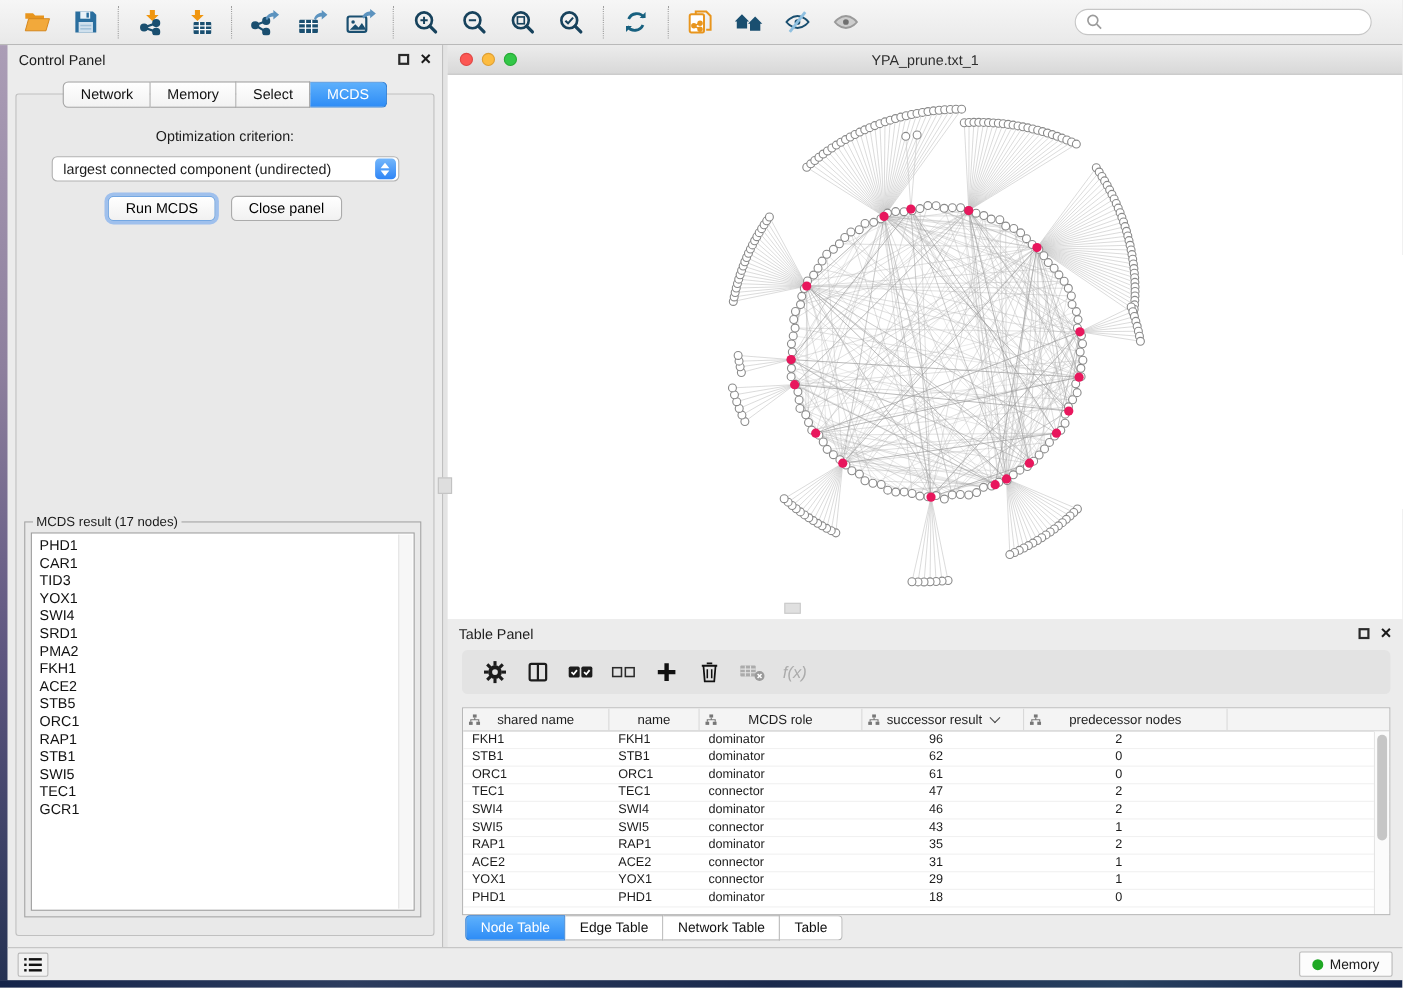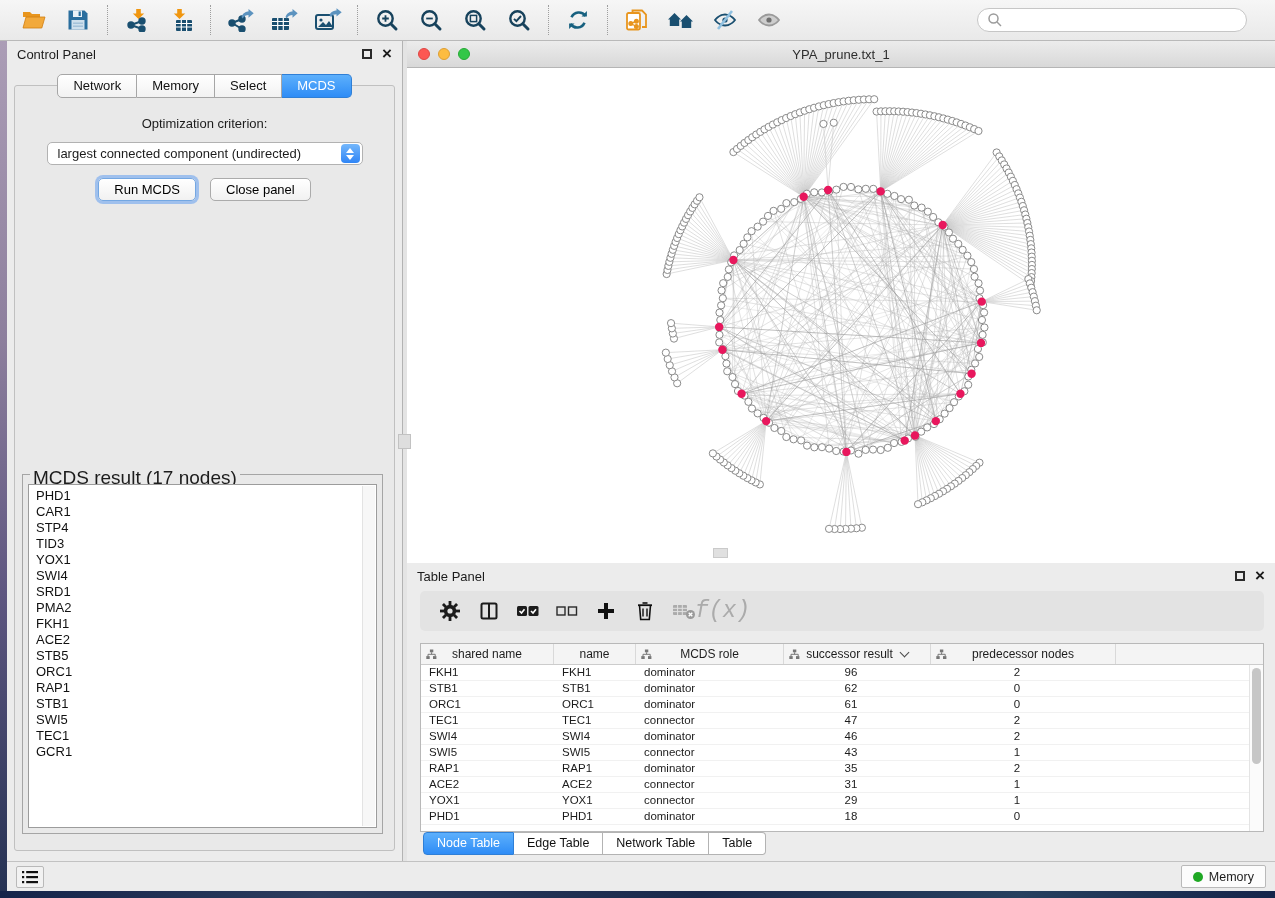--- a/index.html
+++ b/index.html
@@ -32,21 +32,21 @@
   .opt-label{margin-top:30px;text-align:center;font-size:13px}
   .combo{width:316px;height:23px;margin:11px auto 0;background:#fff;border:1px solid #b2b2b2;border-radius:5px;display:flex;align-items:center;padding:0 2px 0 10px;font-size:13px;white-space:nowrap}
   .combo-val{flex:1;overflow:hidden}
   .combo-stepper{width:19px;height:19px;background:linear-gradient(#74b7fb,#2f85f6);border-radius:4px;display:flex;flex-direction:column;align-items:center;justify-content:center;gap:2px}
   .arr{width:0;height:0;border-left:4px solid transparent;border-right:4px solid transparent}
   .arr.up{border-bottom:5px solid #fff}.arr.down{border-top:5px solid #fff}
   .btn-row{display:flex;justify-content:center;gap:14px;margin-top:13px}
   .btn{height:23px;padding:0 15px;background:linear-gradient(#ffffff,#f1f1f1);border:1px solid #ababab;border-radius:5px;font-size:13px;font-family:"Liberation Sans",sans-serif}
   .btn.focusring{box-shadow:0 0 0 3px rgba(110,165,240,.6);border-color:#74a7e2}
   .mcds-group{position:absolute;left:7px;right:11px;top:388px;bottom:16px;border:1px solid #a5a5a5}
-  .mcds-legend{position:absolute;top:-8px;left:7px;background:#E9E9E9;padding:0 3px;font-size:19px}
+  .mcds-legend{position:absolute;top:-8px;left:7px;background:#E9E9E9;padding:0 3px;font-size:12px}
   .mcds-list{position:absolute;left:5px;right:5px;top:9px;bottom:5px;background:#fff;border:1px solid #9c9c9c;padding:3px 0 3px 7px;overflow:hidden}
   .mcds-scroll{position:absolute;top:1px;bottom:1px;right:1px;width:13px;background:#f7f7f7;border-left:1px solid #e3e3e3}
   .mcds-item{font-size:13px;line-height:16px;color:#111}
 
   
   .v-split{position:absolute;left:403px;top:41px;width:4px;height:820px;background:#e4e4e4}
   .v-handle{position:absolute;left:398px;top:434px;width:13px;height:15px;background:#dedede;border:1px solid #c2c2c2;z-index:3}
   .h-handle{position:absolute;left:306px;top:507px;width:15px;height:10px;background:#e0e0e0;border:1px solid #cacaca}
 
   
@@ -57,21 +57,21 @@
   .light{width:12px;height:12px;border-radius:50%}
   .light.red{background:#FC5753;border:1px solid #DF4744}
   .light.yellow{background:#FDBC40;border:1px solid #DE9F34}
   .light.green{background:#33C748;border:1px solid #27AA35}
   .net-canvas{position:absolute;left:0;top:27px;width:868px;height:495px;background:#fff}
 
   
   .table-panel{position:absolute;left:407px;top:563px;width:868px;height:298px;background:#ECECEC}
   .tbl-toolbar{position:absolute;left:13px;right:11px;top:28px;height:40px;background:#E3E3E3;border-radius:5px;display:flex;align-items:center;padding:0 10px}
   .tt-btn{width:39px;height:32px;display:flex;align-items:center;justify-content:center;flex:0 0 auto}
-  .fx-label{font-family:Liberation Mono, monospace;font-style:italic;color:#ababab;font-size:23px}
+  .fx-label{font-family:Liberation Sans, sans-serif;font-style:italic;color:#ababab;font-size:15px}
   .tbl-wrap{position:absolute;left:13px;right:11px;top:80px;bottom:29px;background:#fff;border:1px solid #b8b8b8;overflow:hidden}
   .tbl-header{display:flex;height:21px;background:#f4f4f4;border-bottom:1px solid #cccccc}
   .tbl-hcell{position:relative;display:flex;align-items:center;justify-content:center;font-size:12px;color:#1d1d1d;border-right:1px solid #d9d9d9;flex:0 0 auto}
   .tbl-hcell.filler{flex:1;border-right:none}
   .tree-icon{position:absolute;left:5px;top:5px;width:11px;height:11px}
   .sortchev{width:7px;height:7px;border-right:1.6px solid #4a4a4a;border-bottom:1.6px solid #4a4a4a;transform:rotate(45deg);margin-left:8px;margin-top:-4px}
   .tbl-row{display:flex;height:16px;border-bottom:1px solid #f1f1f1}
   .tbl-cell{font-size:11.5px;line-height:15px;padding-left:8px;flex:0 0 auto;white-space:nowrap;overflow:hidden}
   .tbl-cell.num{text-align:center;padding-right:13px;padding-left:0}
   .tbl-scroll{position:absolute;right:0;top:21px;bottom:0;width:14px;background:#fbfbfb;border-left:1px solid #e4e4e4}
@@ -266,21 +266,20 @@
     <div class="btn-row">
       <button class="btn focusring">Run MCDS</button>
       <button class="btn">Close panel</button>
     </div>
     <div class="mcds-group">
       <div class="mcds-legend">MCDS result (17 nodes)</div>
       <div class="mcds-list">
         <div id="mcds-list-items">
             <div class="mcds-item">PHD1</div>
             <div class="mcds-item">CAR1</div>
-            <div class="mcds-item">STP4</div>
             <div class="mcds-item">TID3</div>
             <div class="mcds-item">YOX1</div>
             <div class="mcds-item">SWI4</div>
             <div class="mcds-item">SRD1</div>
             <div class="mcds-item">PMA2</div>
             <div class="mcds-item">FKH1</div>
             <div class="mcds-item">ACE2</div>
             <div class="mcds-item">STB5</div>
             <div class="mcds-item">ORC1</div>
             <div class="mcds-item">RAP1</div>

